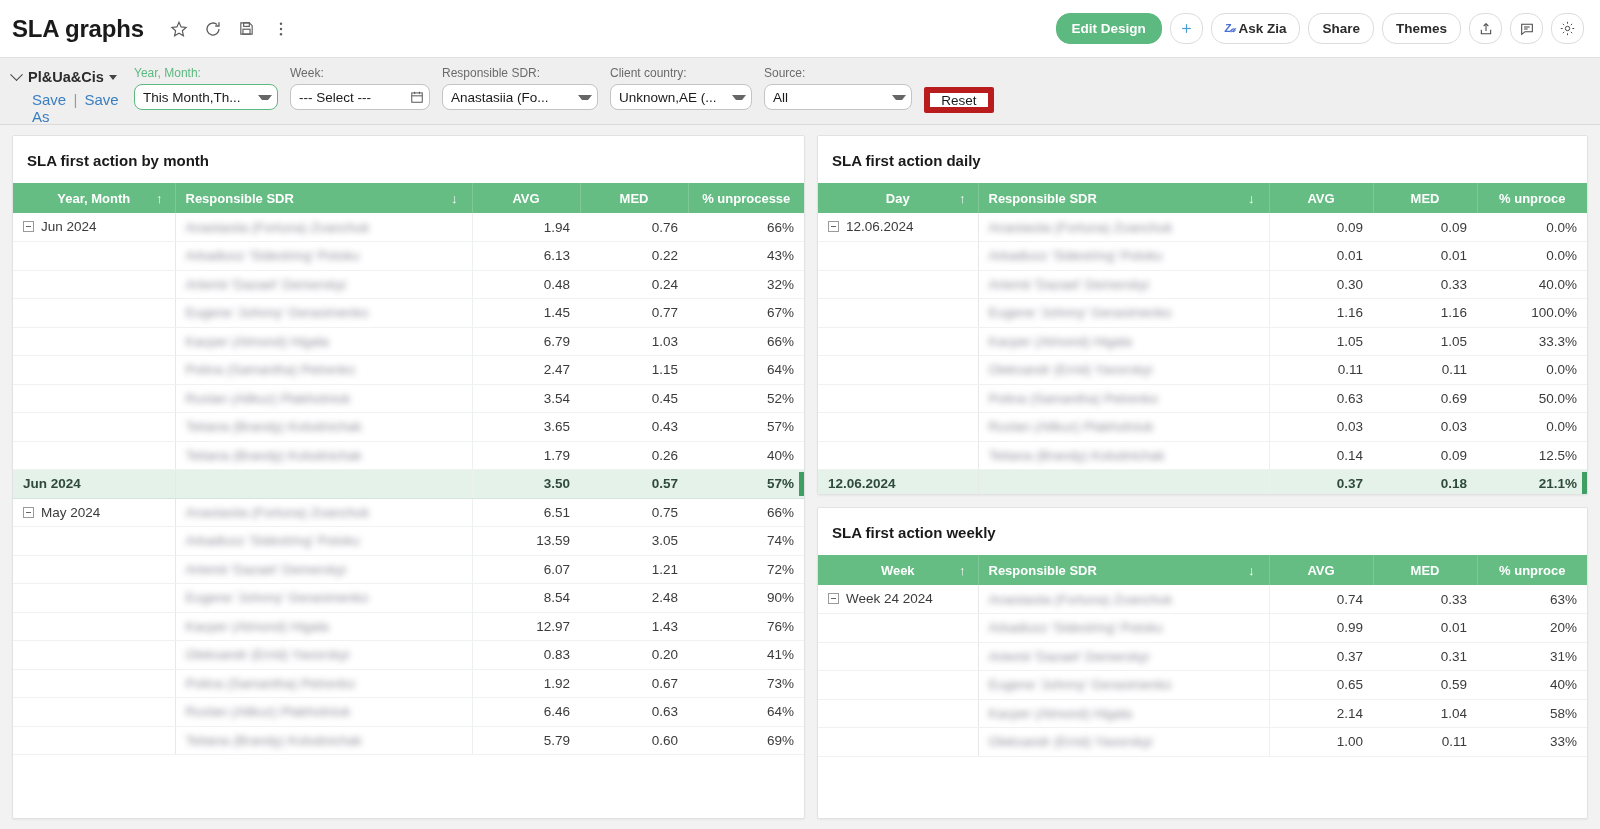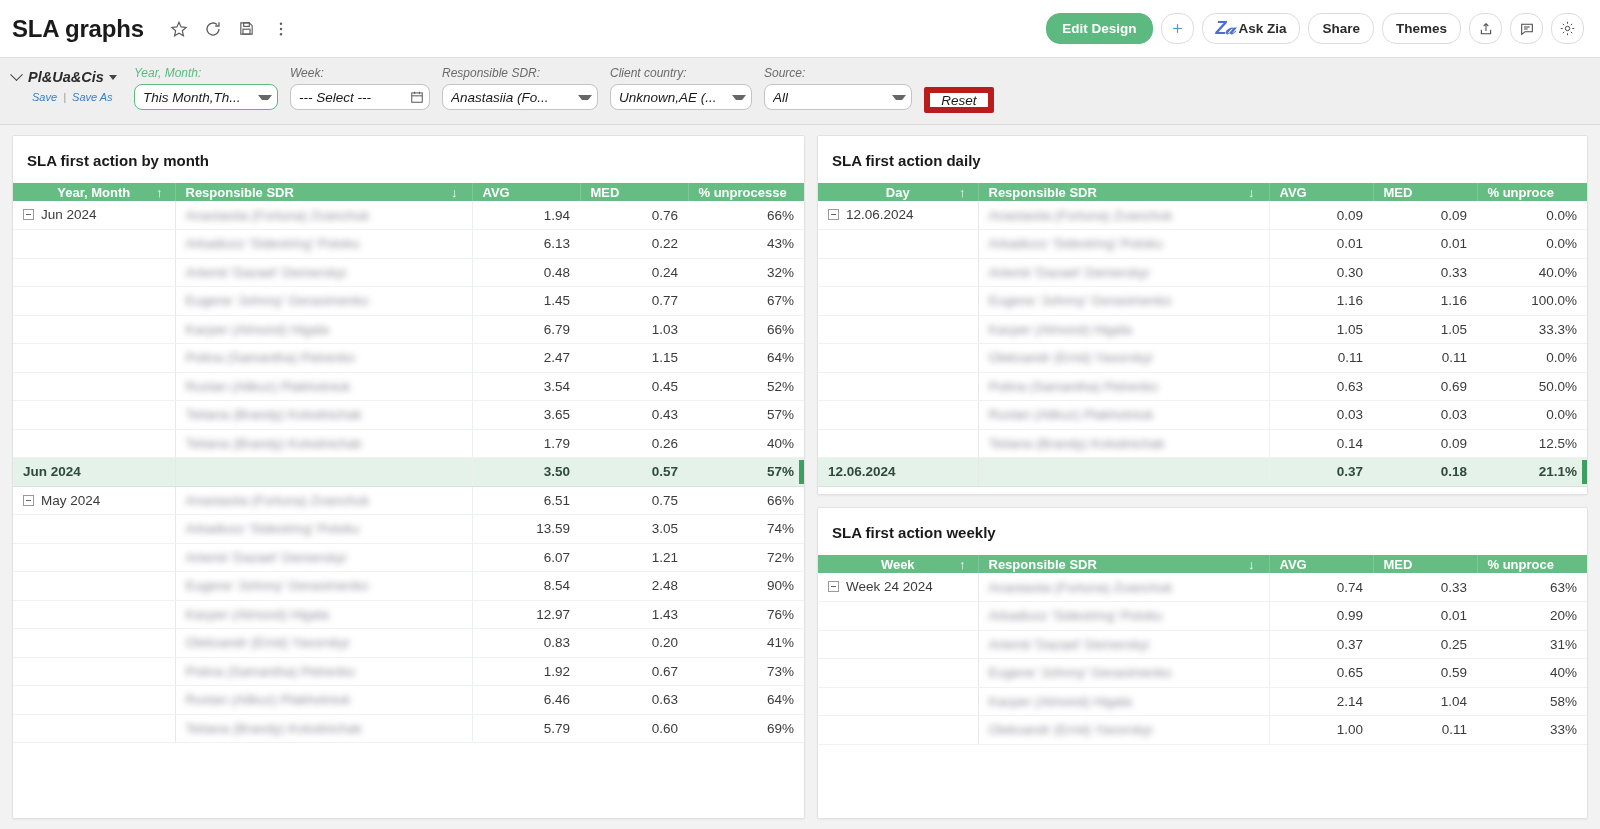--- a/index.html
+++ b/index.html
@@ -35,46 +35,45 @@
     height: 31px; border: 1px solid #dcdcdc; background: #fff; border-radius: 14px;
     font-size: 13.5px; color: #2b2b2b; font-weight: bold;
     display: flex; align-items: center; justify-content: center;
     padding: 0 13px; cursor: pointer; white-space: nowrap;
   }
   .tb-btn.primary {
     background: #5cb97f; border-color: #5cb97f; color: #fff; padding: 0 15px;
   }
   .tb-btn.icon-only { width: 33px; padding: 0; }
   .zia-mark {
-    font-style: italic; font-weight: bold; font-size: 18px;
+    font-style: italic; font-weight: bold; font-size: 10px;
     color: #4a6fd4; margin-right: 4px; letter-spacing: -1px;
   }
 
   
   #filterbar {
     background: #efefef;
     border-top: 1px solid #e0e0e0;
     border-bottom: 1px solid #dadada;
     height: 68px;
     display: flex; align-items: flex-start;
     padding: 8px 12px 0 0;
-    font-style: italic;
   }
   #view-block { width: 134px; padding-left: 12px; padding-top: 3px; }
   #view-row { display: flex; align-items: center; font-size: 14.5px; color: #2b2b2b; gap: 5px; }
   #view-name { font-weight: bold; }
   .caret-d {
     width: 0; height: 0; border-left: 4px solid transparent; border-right: 4px solid transparent;
     border-top: 5px solid #444;
   }
   .chev-d {
     width: 9px; height: 9px; border-right: 1.6px solid #444; border-bottom: 1.6px solid #444;
     transform: rotate(45deg) translate(-2px,-2px); margin-right: 2px;
   }
-  #view-actions { font-size: 11px; color: #3a7ec0; margin-top: 6px; padding-left: 20px; }
+  #view-actions { font-size: 15px; color: #3a7ec0; margin-top: 6px; padding-left: 20px; }
   #view-actions span { cursor: pointer; }
   #view-actions .sep { color: #9a9a9a; margin: 0 3px; cursor: default; }
 
   .filter { margin-right: 12px; }
   .filter-label { font-size: 12px; color: #6b6b6b; margin-bottom: 4px; white-space: nowrap; }
   .filter.active .filter-label { color: #5cb97f; }
   .filter-control {
     height: 26px; background: #fff; border: 1px solid #c4c4c4; border-radius: 8px;
     display: flex; align-items: center; padding: 0 5px 0 8px;
     font-size: 13.5px; color: #1a1a1a; cursor: pointer; white-space: nowrap;
@@ -119,28 +118,28 @@
   #w-weekly { flex: 1; }
 
   .widget-title {
     font-size: 15px; font-weight: bold; color: #1a1a1a;
     padding: 16px 14px 14px 14px; white-space: nowrap;
   }
   .tbl-wrap { flex: 1; overflow: hidden; position: relative; }
   table { border-collapse: collapse; table-layout: fixed; width: 100%; }
   thead th {
     background: #65bd83; color: #fff; font-size: 13px; font-weight: bold;
-    height: 18px; padding: 0 10px; white-space: nowrap;
+    height: 30px; padding: 0 10px; white-space: nowrap;
     border-right: 1px solid #7fc998; position: relative;
   }
   thead th:last-child { border-right: none; }
   thead th .hd { display: flex; align-items: center; }
   thead th.c-group .hd { justify-content: center; }
   thead th.c-sdr   .hd { }
-  thead th.c-num   .hd { justify-content: flex-start; }
+  thead th.c-num   .hd { justify-content: center; }
   .sort-a, .sort-b { margin-left: 10px; font-size: 13px; font-weight: normal; }
   thead th.c-group .sort-a { position: absolute; right: 12px; }
   thead th.c-sdr   .sort-b { position: absolute; right: 14px; }
 
   tbody td {
     height: 28.5px; font-size: 13.5px; color: #3b3b3b;
     padding: 0 10px; border-bottom: 1px solid #eef3ef;
     white-space: nowrap; overflow: hidden;
   }
   tbody td.c-group { border-right: 1px solid #e8e8e8; vertical-align: top; padding-top: 6px; }
@@ -670,21 +669,21 @@
                 <td class="c-group"></td>
                 <td class="c-sdr"><span class="blurred">Arkadiusz 'Sidestring' Potoku</span></td>
                 <td class="c-avg c-num">0.99</td>
                 <td class="c-med c-num">0.01</td>
                 <td class="c-pct c-num">20%</td>
               </tr>
               <tr>
                 <td class="c-group"></td>
                 <td class="c-sdr"><span class="blurred">Artemii 'Dazael' Demerskyi</span></td>
                 <td class="c-avg c-num">0.37</td>
-                <td class="c-med c-num">0.25</td>
+                <td class="c-med c-num">0.31</td>
                 <td class="c-pct c-num">31%</td>
               </tr>
               <tr>
                 <td class="c-group"></td>
                 <td class="c-sdr"><span class="blurred">Eugene 'Johnny' Gerasimenko</span></td>
                 <td class="c-avg c-num">0.65</td>
                 <td class="c-med c-num">0.59</td>
                 <td class="c-pct c-num">40%</td>
               </tr>
               <tr>

